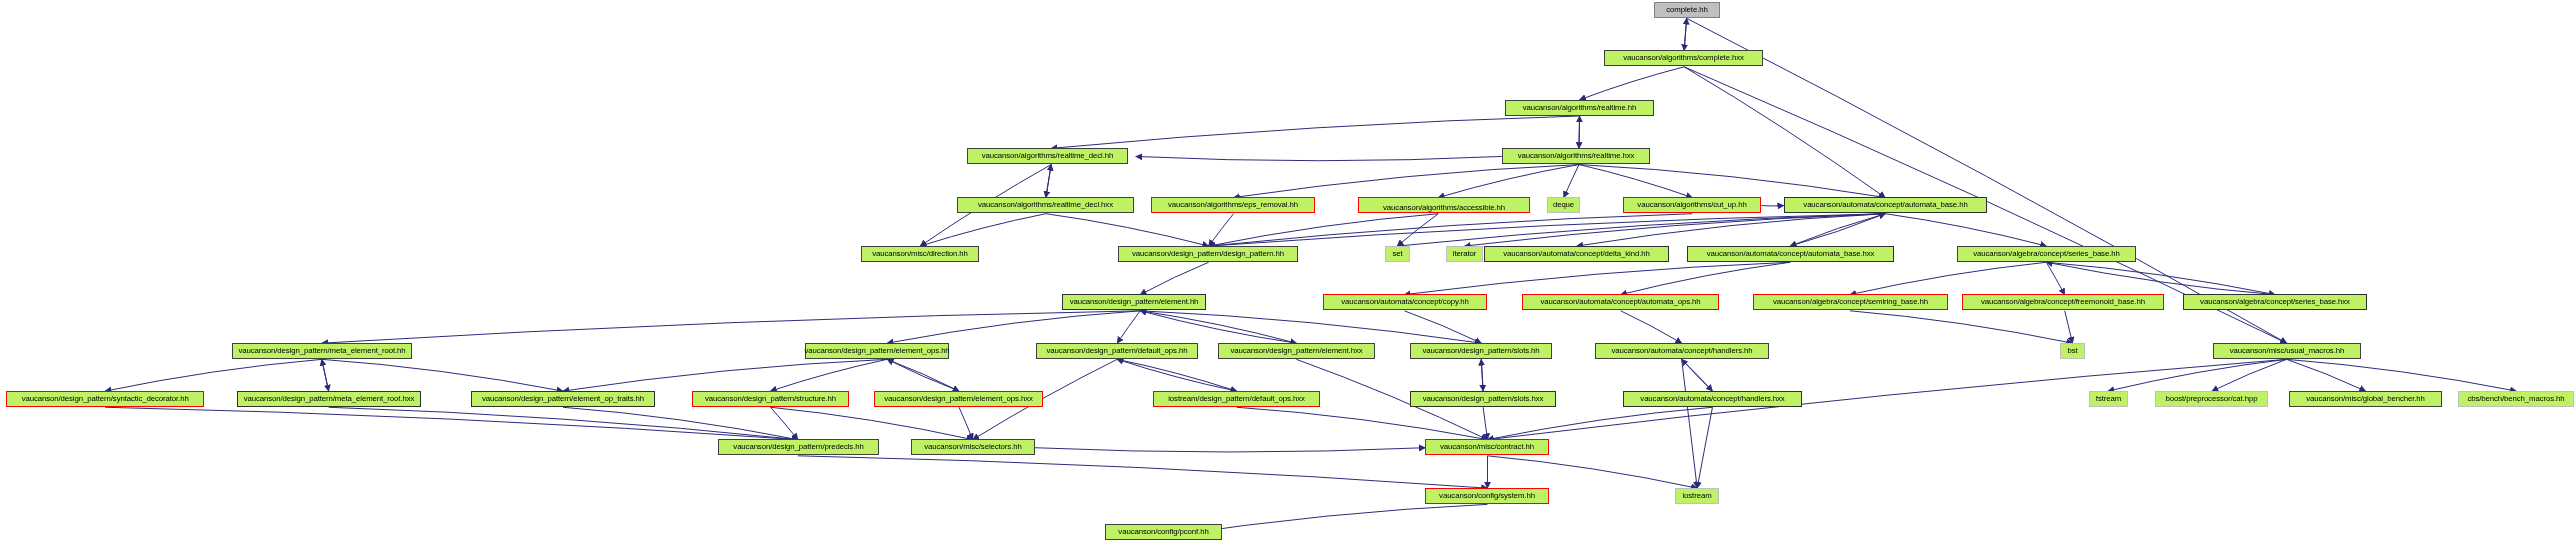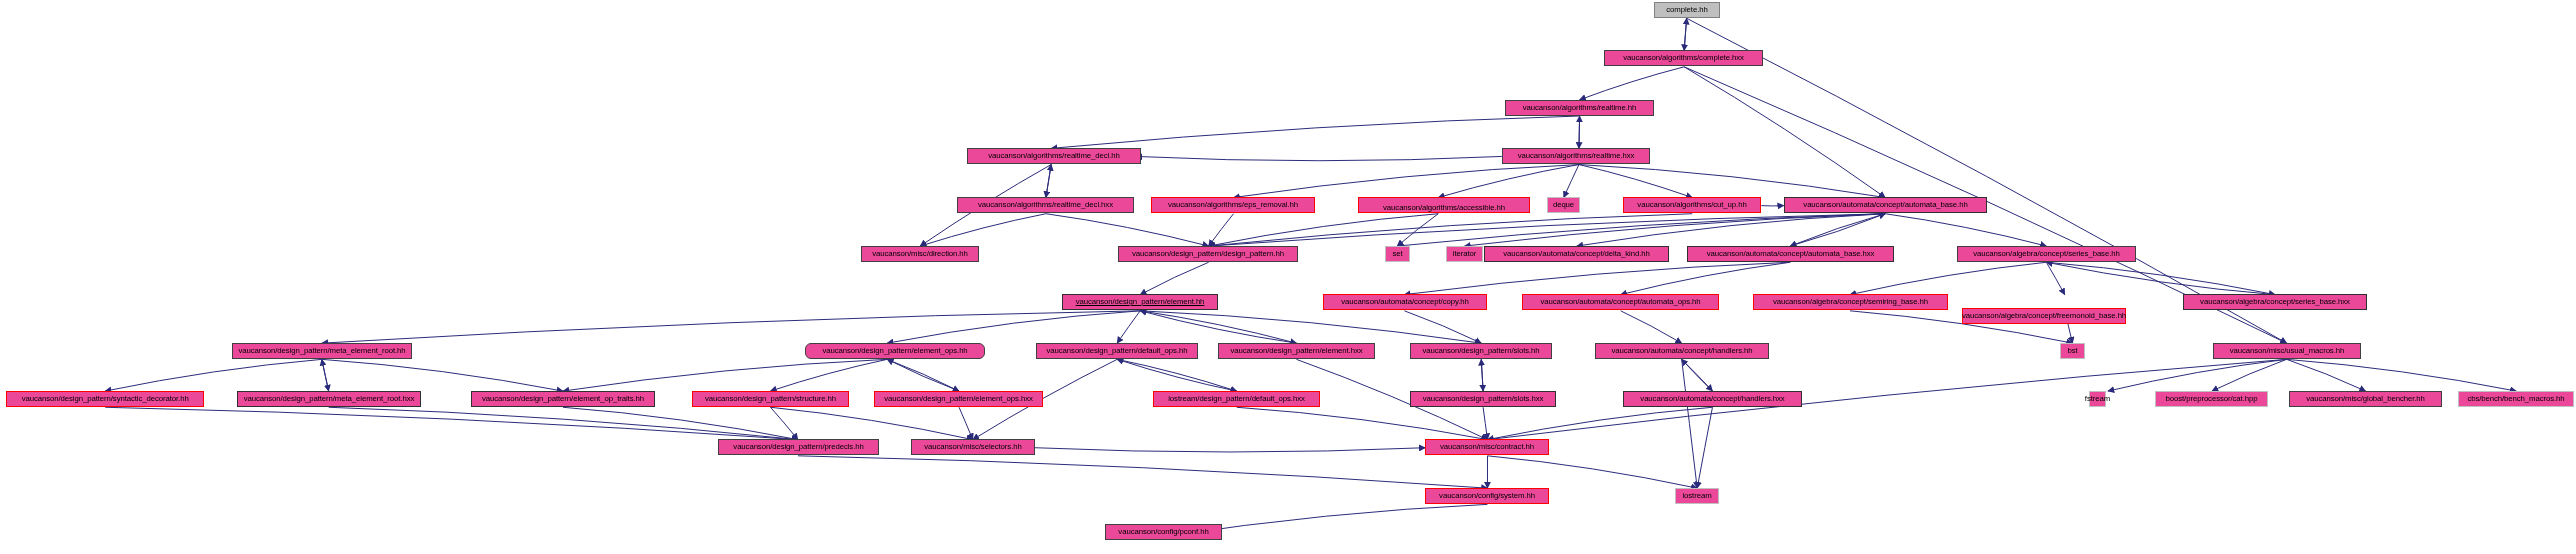--- a/index.html
+++ b/index.html
@@ -13,21 +13,21 @@
     overflow:hidden;
   }
   #edges{position:absolute;left:0;top:0;width:2576px;height:555px;pointer-events:none;}
   .node{
     position:absolute;
     box-sizing:border-box;
     display:flex;
     align-items:center;
     justify-content:center;
     white-space:nowrap;
-    background:#ec4899;
+    background:#bef264;
     border:0.6px solid #404040;
     color:#000000;
     font-size:7.8px;
     line-height:1;
     padding:0 3.7px;
     height:16px;
     letter-spacing:-0.1px;
   }
   .node.root{
     background:#bfbfbf;
@@ -148,21 +148,21 @@
       </div>
       <div class="node " style="left: 1604px; top: 50px; width: 159px;">
         <span>vaucanson/algorithms/complete.hxx</span>
       </div>
       <div class="node " style="left: 1505px; top: 100px; width: 149px;">
         <span>vaucanson/algorithms/realtime.hh</span>
       </div>
       <div class="node " style="left: 1502px; top: 148px; width: 148px; justify-content: center;">
         <span>vaucanson/algorithms/realtime.hxx</span>
       </div>
-      <div class="node " style="left: 967px; top: 148px; width: 174px;">
+      <div class="node " style="left: 967px; top: 148px; width: 161px;">
         <span>vaucanson/algorithms/realtime_decl.hh</span>
       </div>
       <div class="node " style="left: 957px; top: 197px; width: 177px;">
         <span>vaucanson/algorithms/realtime_decl.hxx</span>
       </div>
       <div class="node red" style="left: 1151px; top: 197px; width: 164px;">
         <span>vaucanson/algorithms/eps_removal.hh</span>
       </div>
       <div class="node red" style="left: 1358px; top: 197px; width: 172px; align-items: flex-end;">
         <span>vaucanson/algorithms/accessible.hh</span>
@@ -190,42 +190,42 @@
       </div>
       <div class="node thick" style="left: 1484px; top: 246px; width: 185px;">
         <span>vaucanson/automata/concept/delta_kind.hh</span>
       </div>
       <div class="node thick" style="left: 1687px; top: 246px; width: 207px;">
         <span>vaucanson/automata/concept/automata_base.hxx</span>
       </div>
       <div class="node " style="left: 1957px; top: 246px; width: 179px;">
         <span>vaucanson/algebra/concept/series_base.hh</span>
       </div>
-      <div class="node thick" style="left: 1062px; top: 294px; width: 156px; text-decoration: underline;">
+      <div class="node thick" style="left: 1062px; top: 294px; width: 144px;">
         <span>vaucanson/design_pattern/element.hh</span>
       </div>
       <div class="node red" style="left: 1323px; top: 294px; width: 164px;">
         <span>vaucanson/automata/concept/copy.hh</span>
       </div>
       <div class="node red" style="left: 1522px; top: 294px; width: 197px;">
         <span>vaucanson/automata/concept/automata_ops.hh</span>
       </div>
       <div class="node red" style="left: 1753px; top: 294px; width: 195px;">
         <span>vaucanson/algebra/concept/semiring_base.hh</span>
       </div>
-      <div class="node red" style="left: 1962px; top: 294px; width: 164px; margin-top: 14px;">
+      <div class="node red" style="left: 1962px; top: 294px; width: 202px;">
         <span>vaucanson/algebra/concept/freemonoid_base.hh</span>
       </div>
       <div class="node thick" style="left: 2183px; top: 294px; width: 184px;">
         <span>vaucanson/algebra/concept/series_base.hxx</span>
       </div>
       <div class="node " style="left: 232px; top: 343px; width: 180px;">
         <span>vaucanson/design_pattern/meta_element_root.hh</span>
       </div>
-      <div class="node " style="left: 805px; top: 343px; width: 180px; border-radius: 6px;">
+      <div class="node " style="left: 805px; top: 343px; width: 144px;">
         <span>vaucanson/design_pattern/element_ops.hh</span>
       </div>
       <div class="node " style="left: 1036px; top: 343px; width: 162px;">
         <span>vaucanson/design_pattern/default_ops.hh</span>
       </div>
       <div class="node " style="left: 1218px; top: 343px; width: 157px;">
         <span>vaucanson/design_pattern/element.hxx</span>
       </div>
       <div class="node " style="left: 1410px; top: 343px; width: 142px;">
         <span>vaucanson/design_pattern/slots.hh</span>
@@ -256,21 +256,21 @@
       </div>
       <div class="node red" style="left: 1153px; top: 391px; width: 167px;">
         <span>iostream/design_pattern/default_ops.hxx</span>
       </div>
       <div class="node thick" style="left: 1410px; top: 391px; width: 146px;">
         <span>vaucanson/design_pattern/slots.hxx</span>
       </div>
       <div class="node thick" style="left: 1623px; top: 391px; width: 179px;">
         <span>vaucanson/automata/concept/handlers.hxx</span>
       </div>
-      <div class="node sys" style="left: 2089px; top: 391px; width: 17px;">
+      <div class="node sys" style="left: 2089px; top: 391px; width: 39px;">
         <span>fstream</span>
       </div>
       <div class="node sys" style="left: 2155px; top: 391px; width: 113px;">
         <span>boost/preprocessor/cat.hpp</span>
       </div>
       <div class="node " style="left: 2289px; top: 391px; width: 153px;">
         <span>vaucanson/misc/global_bencher.hh</span>
       </div>
       <div class="node sys" style="left: 2458px; top: 391px; width: 116px;">
         <span>cbs/bench/bench_macros.hh</span>

